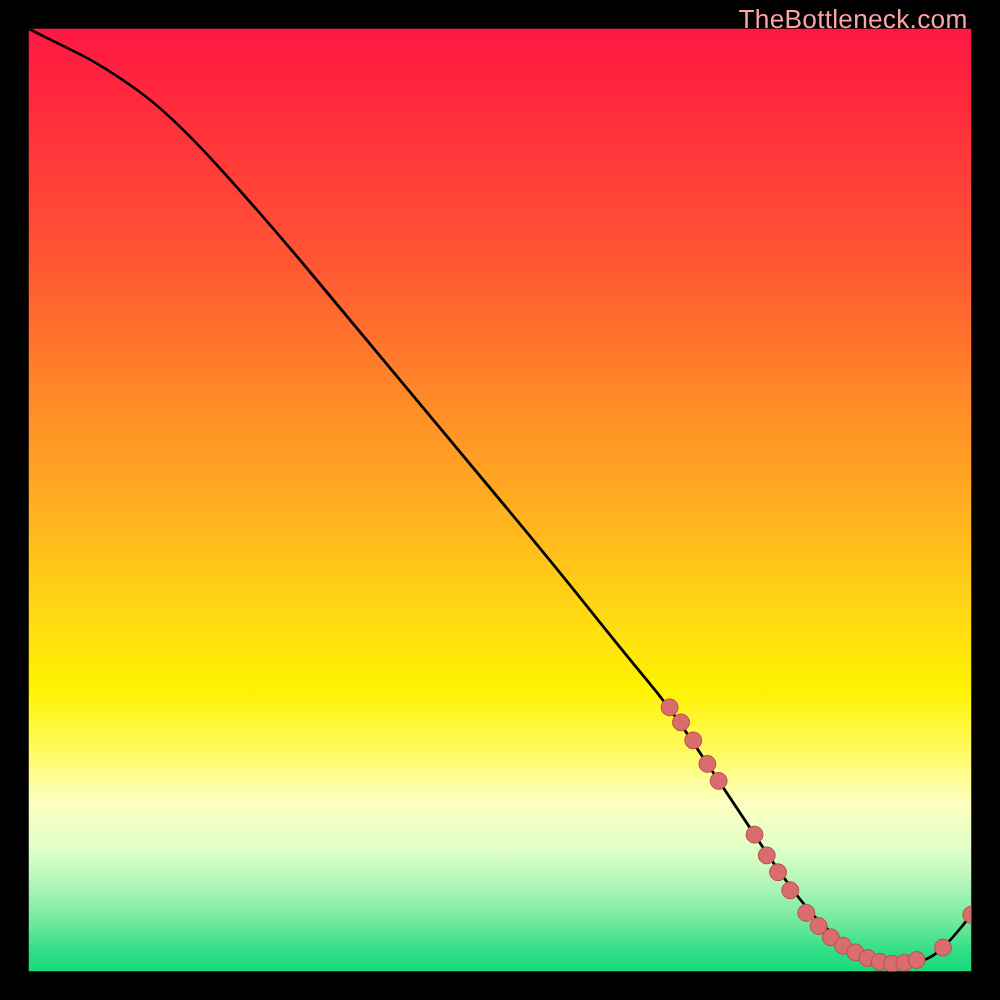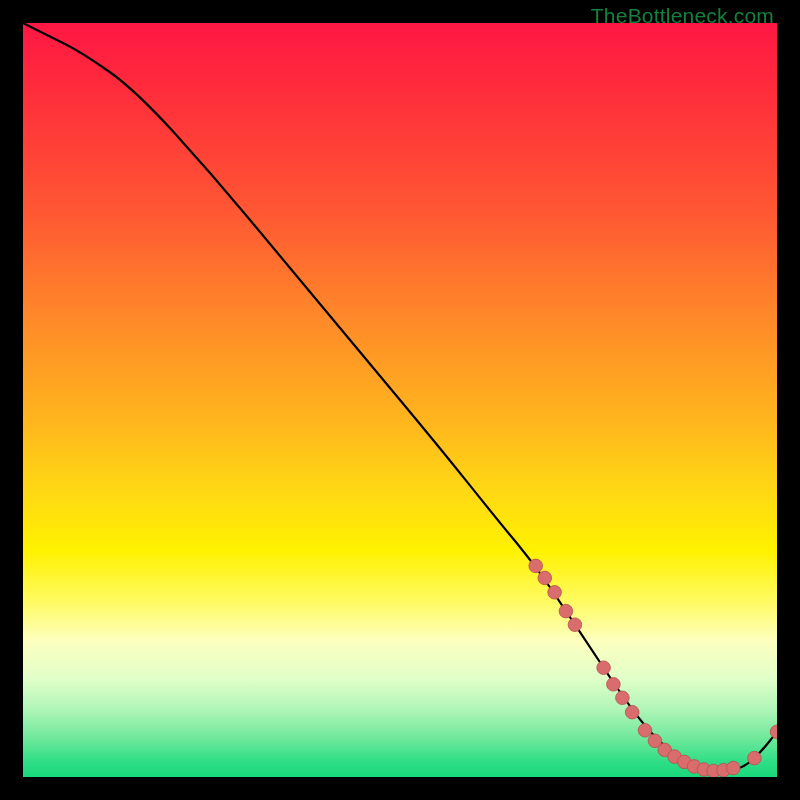--- a/index.html
+++ b/index.html
@@ -38,21 +38,21 @@
       #2ede86 98%,
       #19d87c 100%
     );
   }
   .watermark {
     position: absolute;
     top: 4px;
     right: 26px;
     font-family: Arial, Helvetica, sans-serif;
     font-size: 21px;
-    color: #15803d;
+    color: #fca5a5;
     letter-spacing: 0.2px;
     user-select: none;
   }
   svg {
     position: absolute;
     left: 0;
     top: 0;
   }
 </style>
 </head>

